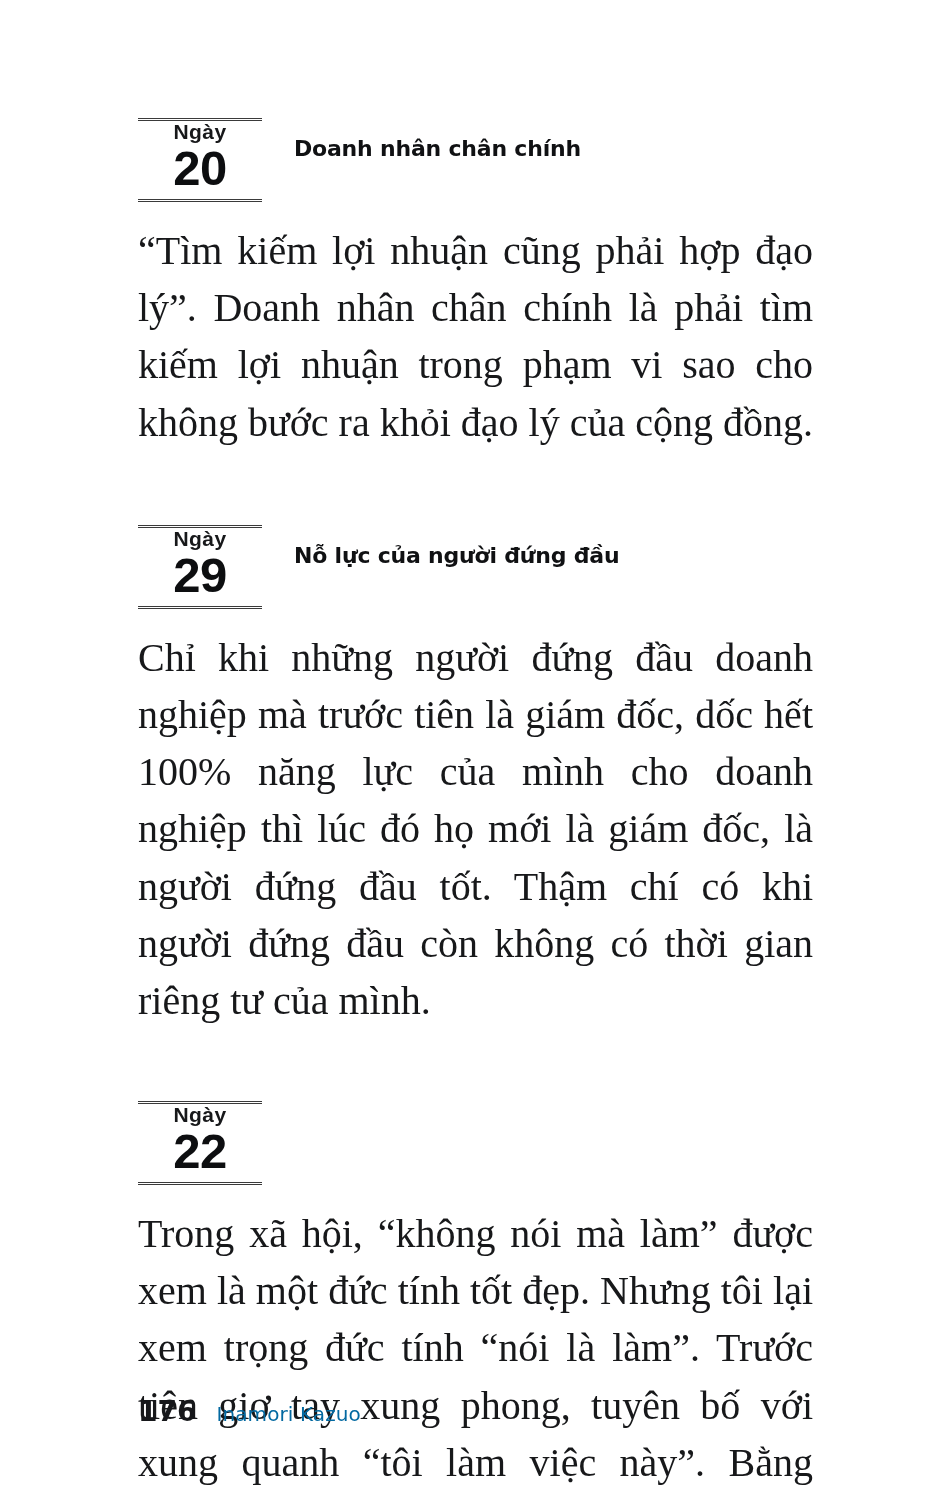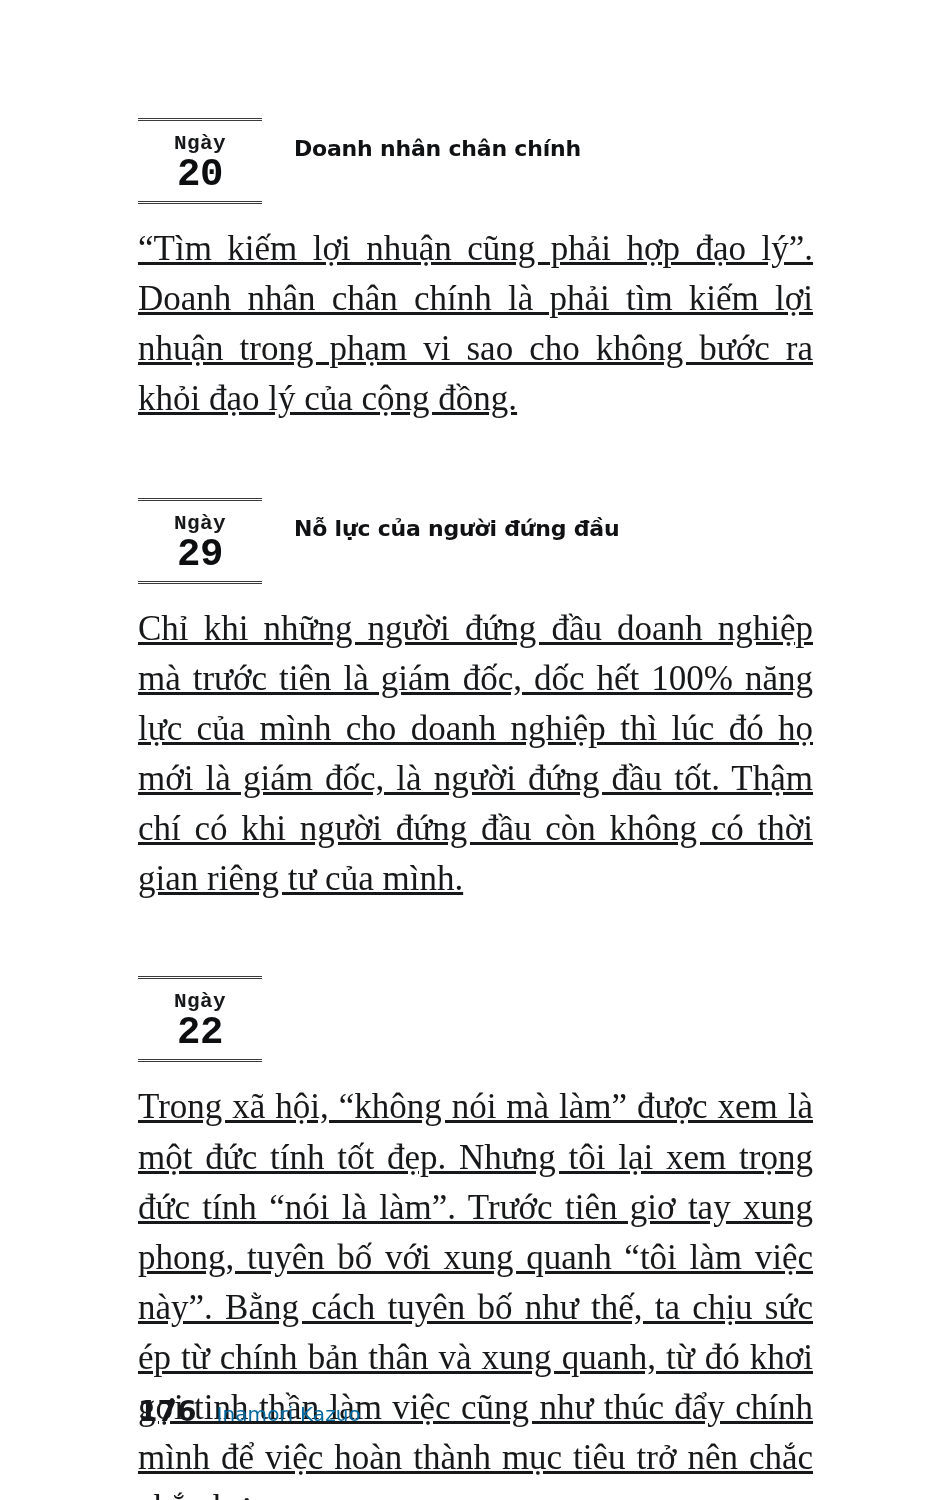--- a/index.html
+++ b/index.html
@@ -29,61 +29,60 @@
   }
   .entry-header {
     display: flex;
     align-items: flex-start;
     margin-bottom: 16px;
   }
   .day-badge {
     width: 124px;
     flex: 0 0 124px;
     text-align: center;
-    font-family: Liberation Mono, monospace;
-    padding: 12px 0 6px 0;
+    font-family: Liberation Sans, sans-serif;
+    padding: 0 0 6px 0;
     border-top: 3px double #3a3a3a;
     border-bottom: 3px double #3a3a3a;
     line-height: 1;
   }
   .day-label {
     font-size: 21px;
     font-weight: 600;
     letter-spacing: 0.4px;
     color: #17181a;
     display: block;
     margin-bottom: 2px;
   }
   .day-number {
-    font-size: 39px;
+    font-size: 49px;
     font-weight: 800;
     color: #0d0e10;
     display: block;
     letter-spacing: -0.5px;
   }
   .entry-title {
     font-family: "DejaVu Sans", sans-serif;
     font-size: 22px;
     font-weight: 700;
     color: #101113;
     padding-left: 32px;
     padding-top: 18px;
     letter-spacing: -0.2px;
     white-space: nowrap;
   }
   .entry-body {
     font-family: "Liberation Serif", serif;
-    font-size: 35px;
+    font-size: 40px;
     line-height: 1.43;
     text-align: justify;
     text-justify: inter-word;
     color: #17181a;
     margin: 0;
     padding-top: 4px;
-    text-decoration: underline;
   }
   .entry-body.last-left > :last-child {
     text-align-last: left;
   }
   .spacer-1 { height: 64px; }
   .spacer-2 { height: 62px; }
 
   
   .footer {
     position: absolute;

